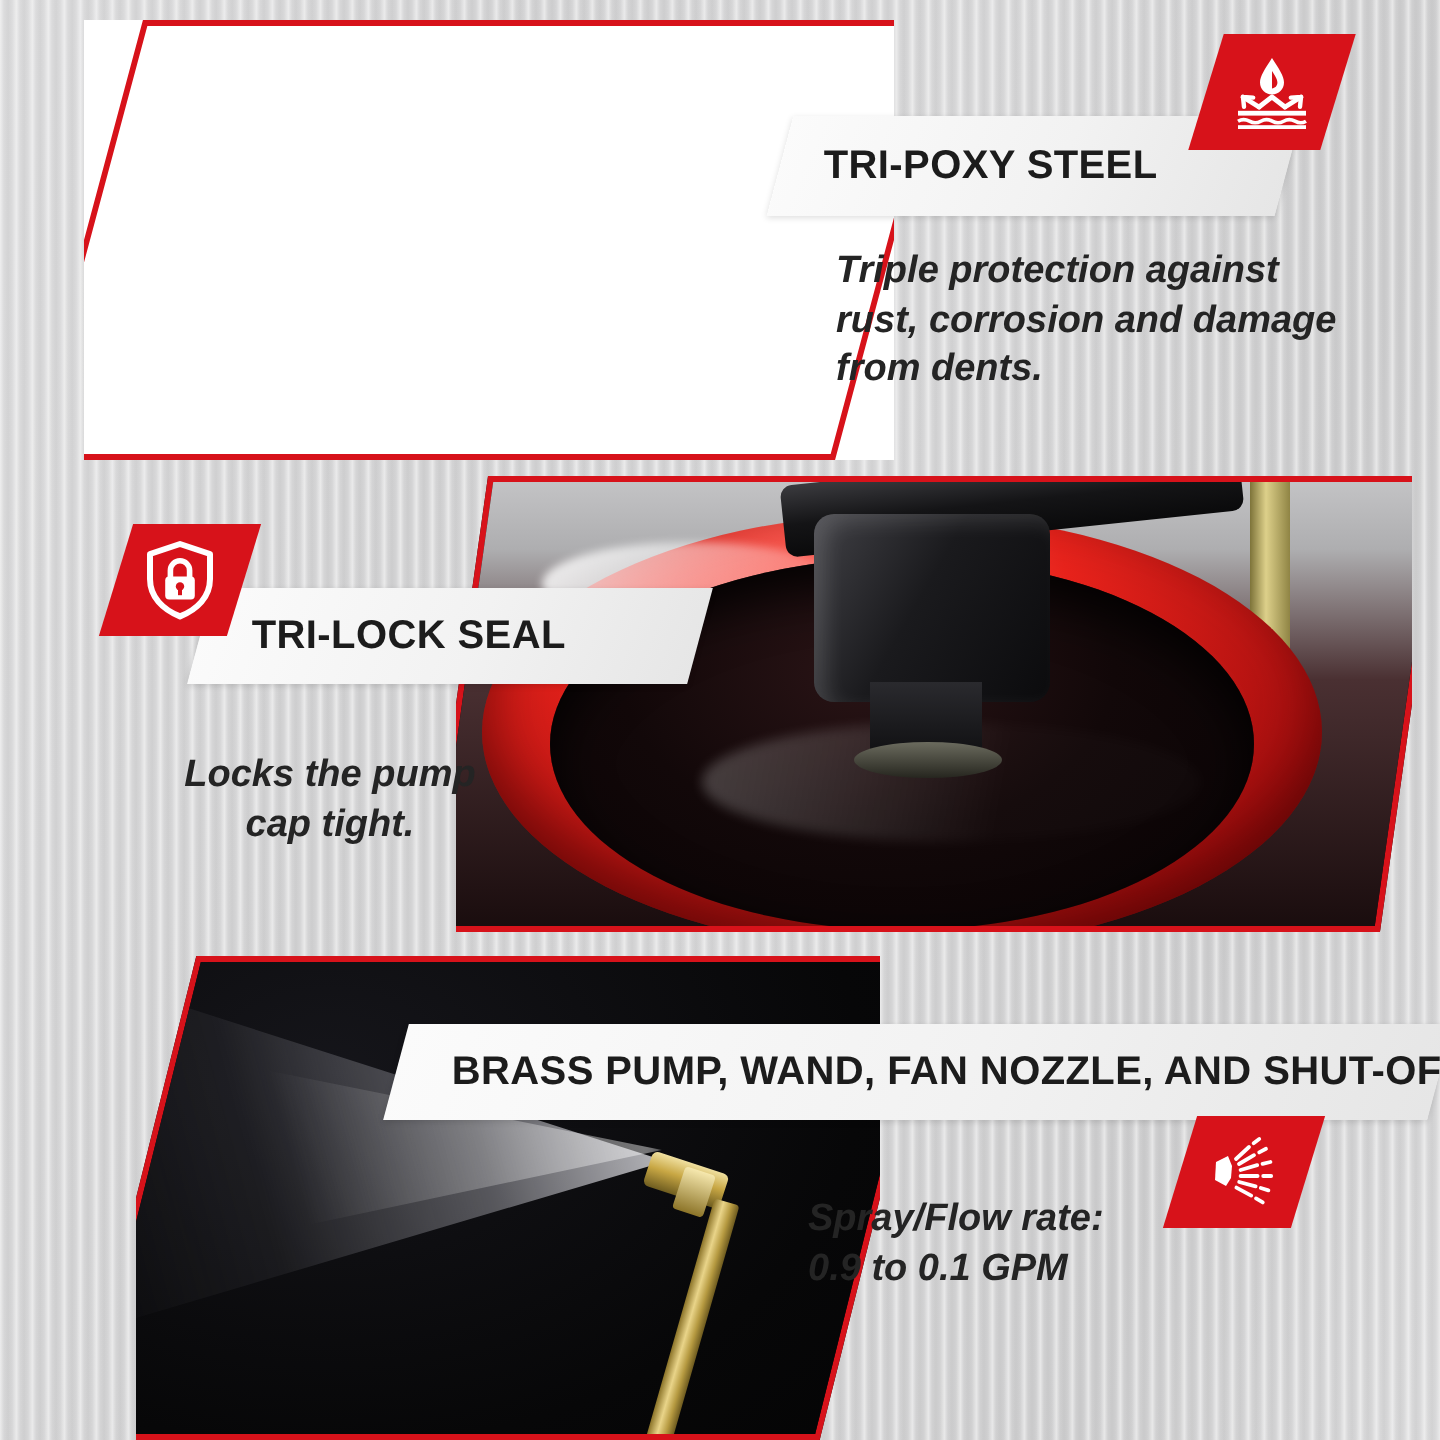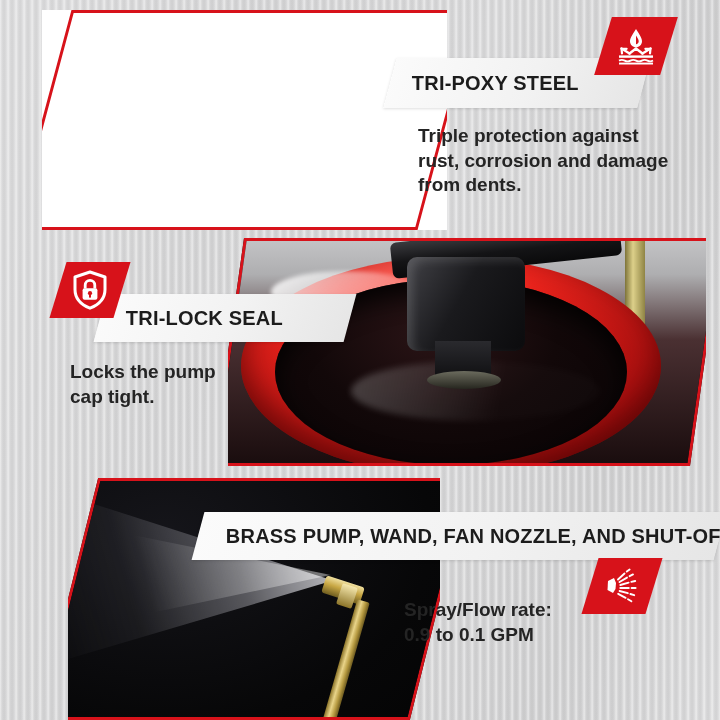--- a/index.html
+++ b/index.html
@@ -52,20 +52,21 @@
     letter-spacing: 0.2px;
     white-space: nowrap;
   }
 
   .body-text {
     position: absolute;
     font-weight: bold;
     color: #242424;
     line-height: 1.30;
     white-space: pre-line;
+    font-style: italic;
   }
 
   .badge {
     position: absolute;
     background: #d7121a;
     transform: skewX(-17deg);
     display: flex;
     align-items: center;
     justify-content: center;
   }
@@ -205,21 +206,21 @@
     border-radius: 50%;
   }
 
   
   #banner-2 {
     left: 100px; top: 294px; width: 224px; height: 48px;
     transform: skewX(-15deg);
     padding-left: 26px;
   }
   #banner-2 .banner-title { transform: skewX(15deg); font-size: 20px; }
-  #text-2 { left: 70px; top: 360px; width: 190px; font-size: 19px; text-align: left; }
+  #text-2 { left: 70px; top: 376px; width: 190px; font-size: 19px; text-align: center; }
   #badge-2 { left: 58px; top: 262px; width: 64px; height: 56px; }
 
   
   #photo-3 {
     left: 68px; top: 478px; width: 372px; height: 242px;
     border: none;
   }
   #photo-3 .frame {
     position: absolute; inset: 0;
     border: 3px solid #d7121a;

